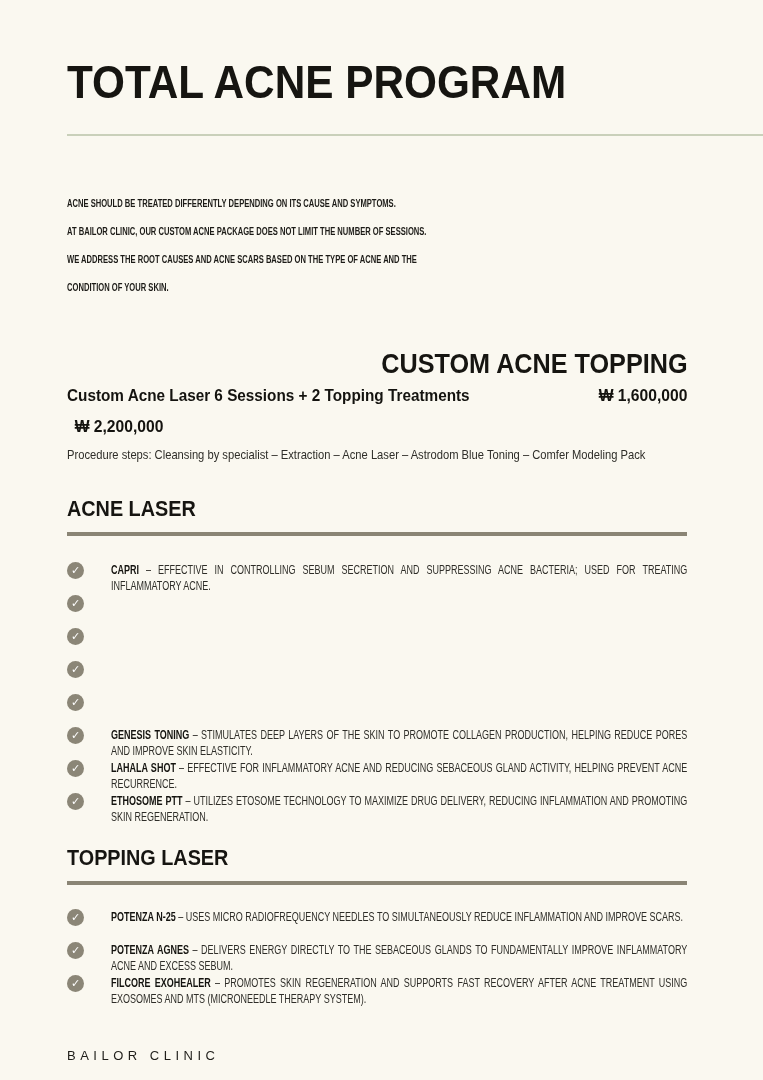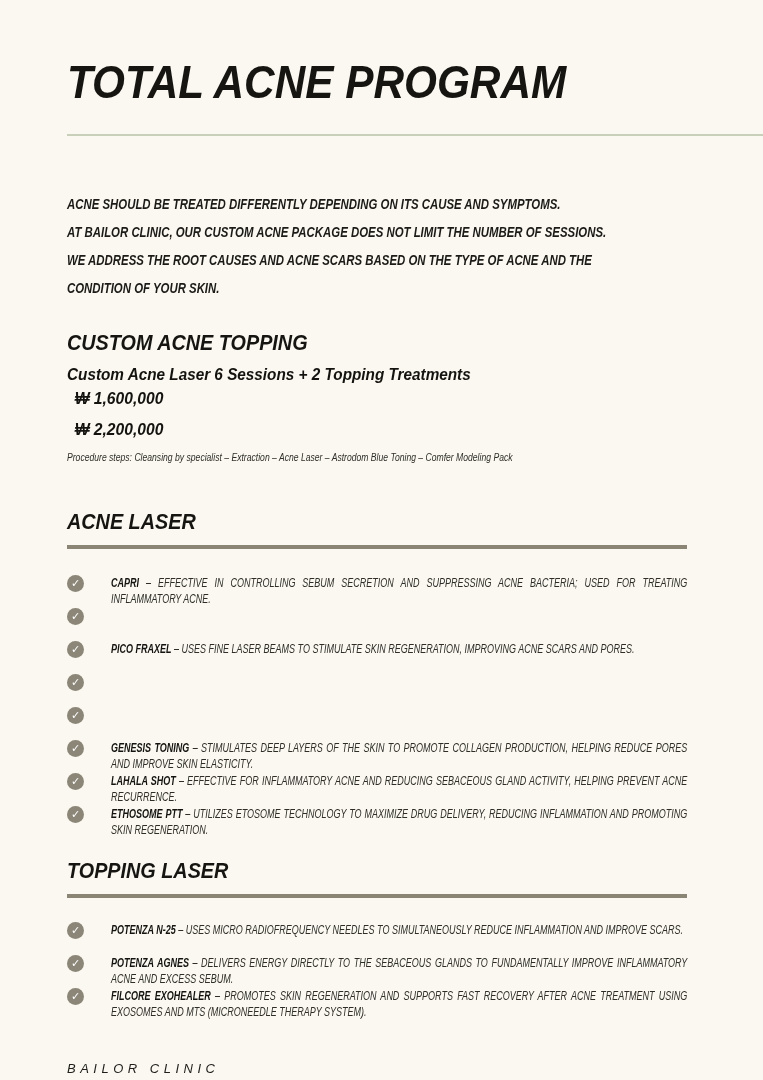--- a/index.html
+++ b/index.html
@@ -3,56 +3,55 @@
 <meta charset="utf-8">
 <style>
   html,body { margin:0; padding:0; }
   .page {
     position:relative;
     width:763px; height:1080px;
     background:#faf8f0;
     font-family:"Liberation Sans","DejaVu Sans",sans-serif;
     color:#21201c;
     overflow:hidden;
-    font-style:italic;
   }
   .content { padding:0 76px 0 67px; }
 
   
   .cx  { display:block; transform-origin:left top; }
   .cx92 { width:108.7%; transform:scaleX(0.92); }
   .cx90 { width:111.2%; transform:scaleX(0.90); }
   .cx86 { width:116.3%; transform:scaleX(0.86); }
   .cx76 { width:131.6%; transform:scaleX(0.76); }
   .cx75 { width:133.4%; transform:scaleX(0.75); }
   .cxr  { display:block; transform-origin:right top; transform:scaleX(0.92); }
 
   h1 {
     margin:58px 0 0; font-size:46px; line-height:48px;
     font-weight:bold; color:#161511; letter-spacing:0;
   }
   .title-rule { height:2px; background:#c9d0ba; margin:28px -76px 0 0; }
 
   .intro {
-    margin:26px 0 0; font-weight:bold; font-size:15px; line-height:28px;
+    margin:26px 0 0; font-weight:bold; font-size:10px; line-height:28px;
     white-space:pre-line; color:#1c1b17;
   }
 
   h2 { margin:0; font-weight:bold; color:#161511; }
-  .h2-pricing { font-size:22px; line-height:26px; }
+  .h2-pricing { margin-top:21px; font-size:28px; line-height:26px;text-align:right; }
   .h2-laser   { font-size:22px; line-height:28px; }
-  .h2-acne    { margin-top:42px; }
+  .h2-acne    { margin-top:32px; }
   .h2-topping { margin-top:18px; }
 
   .price-row {
     display:flex; justify-content:space-between; align-items:flex-start;
-    margin-top:7px; font-weight:bold; font-size:17px; line-height:24px; color:#14130f;flex-direction:column;
+    margin-top:7px; font-weight:bold; font-size:17px; line-height:24px; color:#14130f;
   }
   .plabel { flex:0 1 auto; min-width:0; }
-  .note { margin:8px 0 0; font-size:10px; line-height:16px; color:#2f2e29; }
+  .note { margin:8px 0 0; font-size:13px; line-height:16px; color:#2f2e29; }
 
   .rule-thick { height:4px; background:#8a8575; margin-top:9px; }
 
   .check-list { margin-top:26px; }
   .check-list-topping { margin-top:24px; }
   .check-item { display:flex; align-items:flex-start; height:33px; }
   .check-circle {
     flex:0 0 17px; width:17px; height:17px; border-radius:50%;
     background:#8b8677; color:#ffffff; margin-right:13px;
     display:flex; align-items:center; justify-content:center;
@@ -132,26 +131,20 @@
           <div class="check-item">
             <span class="check-circle">
               <span class="glyph">✓</span>
             </span>
           </div>
 
           <div class="check-item">
             <span class="check-circle">
               <span class="glyph">✓</span>
             </span>
-            <span class="item-text-outer">
-              <span class="cx cx75 item-text">
-                <b class="item-name">PICO FRAXEL</b>
-                <span>– USES FINE LASER BEAMS TO STIMULATE SKIN REGENERATION, IMPROVING ACNE SCARS AND PORES.</span>
-              </span>
-            </span>
           </div>
 
           <div class="check-item">
             <span class="check-circle">
               <span class="glyph">✓</span>
             </span>
           </div>
 
           <div class="check-item">
             <span class="check-circle">

